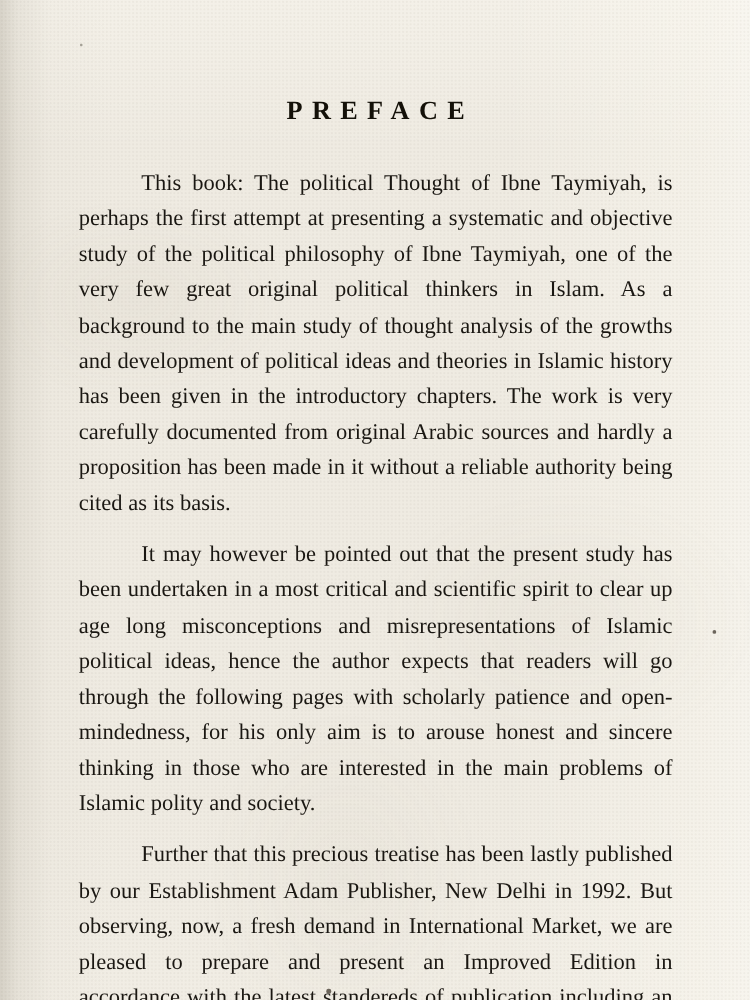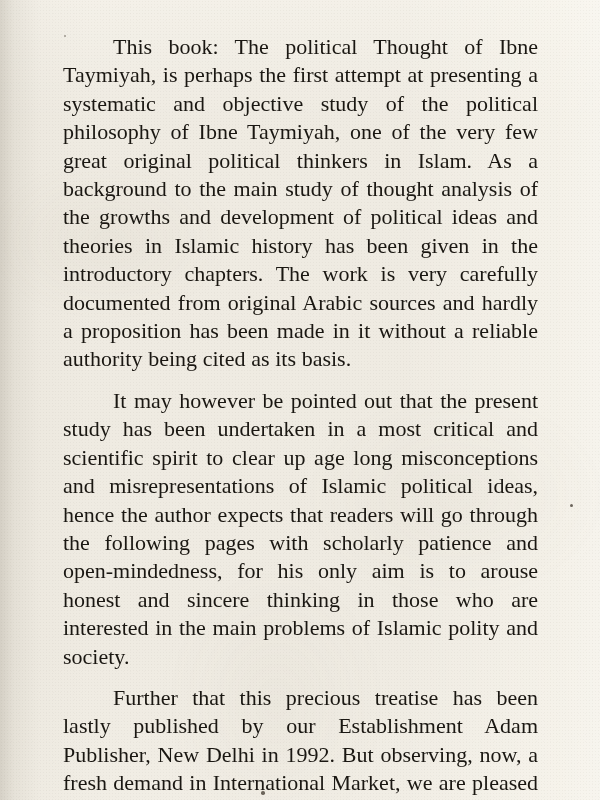--- a/index.html
+++ b/index.html
@@ -85,21 +85,21 @@
     color: #141109;
   }
 
   .body-text {
     margin: 0;
     padding-top: 33px;
   }
 
   .para {
     margin: 0 0 13px 0;
-    font-size: 22px;
+    font-size: 18px;
     line-height: 28.4px;
     text-align: justify;
     text-justify: inter-word;
     text-indent: 50px;
     color: #1a1712;
     word-spacing: 0.2px;
   }
 
   .para:last-child { margin-bottom: 0; }
 
@@ -115,20 +115,21 @@
 </head>
 <body>
 
 <div class="page">
 
   <div class="blotch"></div>
   <div class="grain"></div>
 
   <div class="content">
 
+    <h1 class="page-title">PREFACE</h1>
 
     <div class="body-text">
       <p class="para">This book: The political Thought of Ibne Taymiyah, is perhaps the first attempt at presenting a systematic and objective study of the political philosophy of Ibne Taymiyah, one of the very few great original political thinkers in Islam. As a background to the main study of thought analysis of the growths and development of political ideas and theories in Islamic history has been given in the introductory chapters. The work is very carefully documented from original Arabic sources and hardly a proposition has been made in it without a reliable authority being cited as its basis.</p>
       <p class="para">It may however be pointed out that the present study has been undertaken in a most critical and scientific spirit to clear up age long misconceptions and misrepresentations of Islamic political ideas, hence the author expects that readers will go through the following pages with scholarly patience and open-mindedness, for his only aim is to arouse honest and sincere thinking in those who are interested in the main problems of Islamic polity and society.</p>
       <p class="para">Further that this precious treatise has been lastly published by our Establishment Adam Publisher, New Delhi in 1992. But observing, now, a fresh demand in International Market, we are pleased to prepare and present an Improved Edition in accordance with the latest standereds of publication including an excellent recomposing and proof Reading, exclusively for our esteemed clients.</p>
     </div>
 
   </div>
 
   <div class="speck" style="left:570px; top:504px; width:3px; height:3px;"></div>

